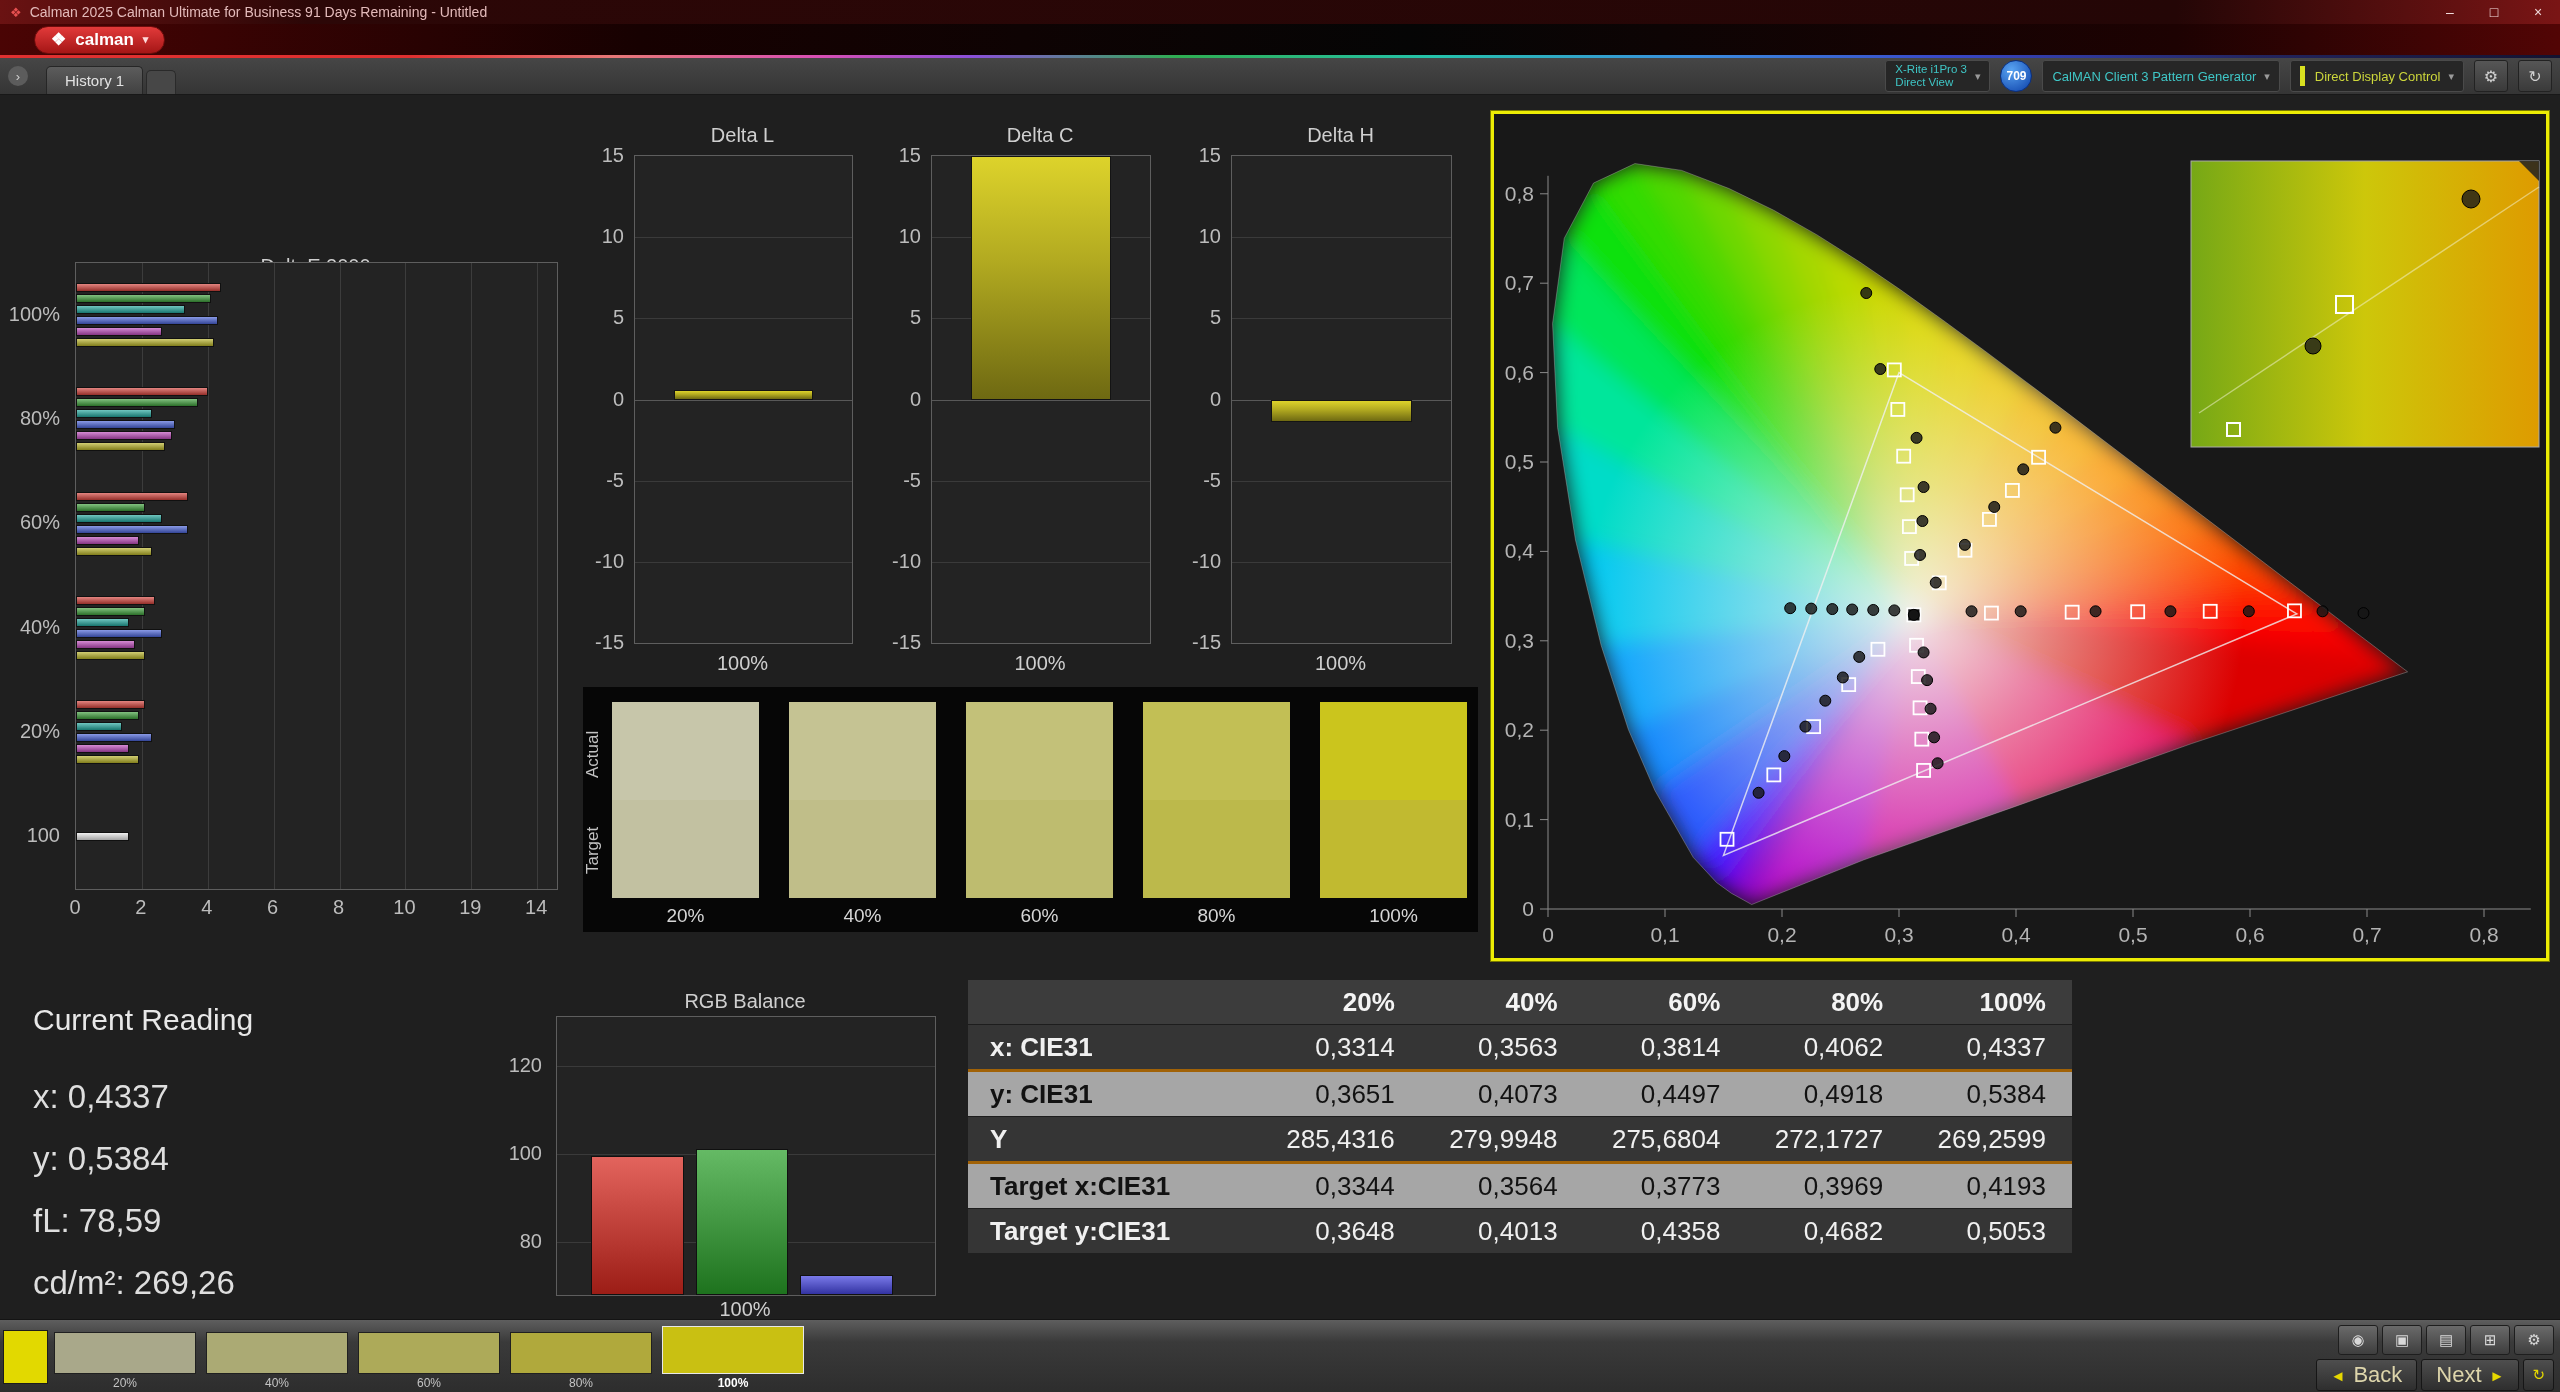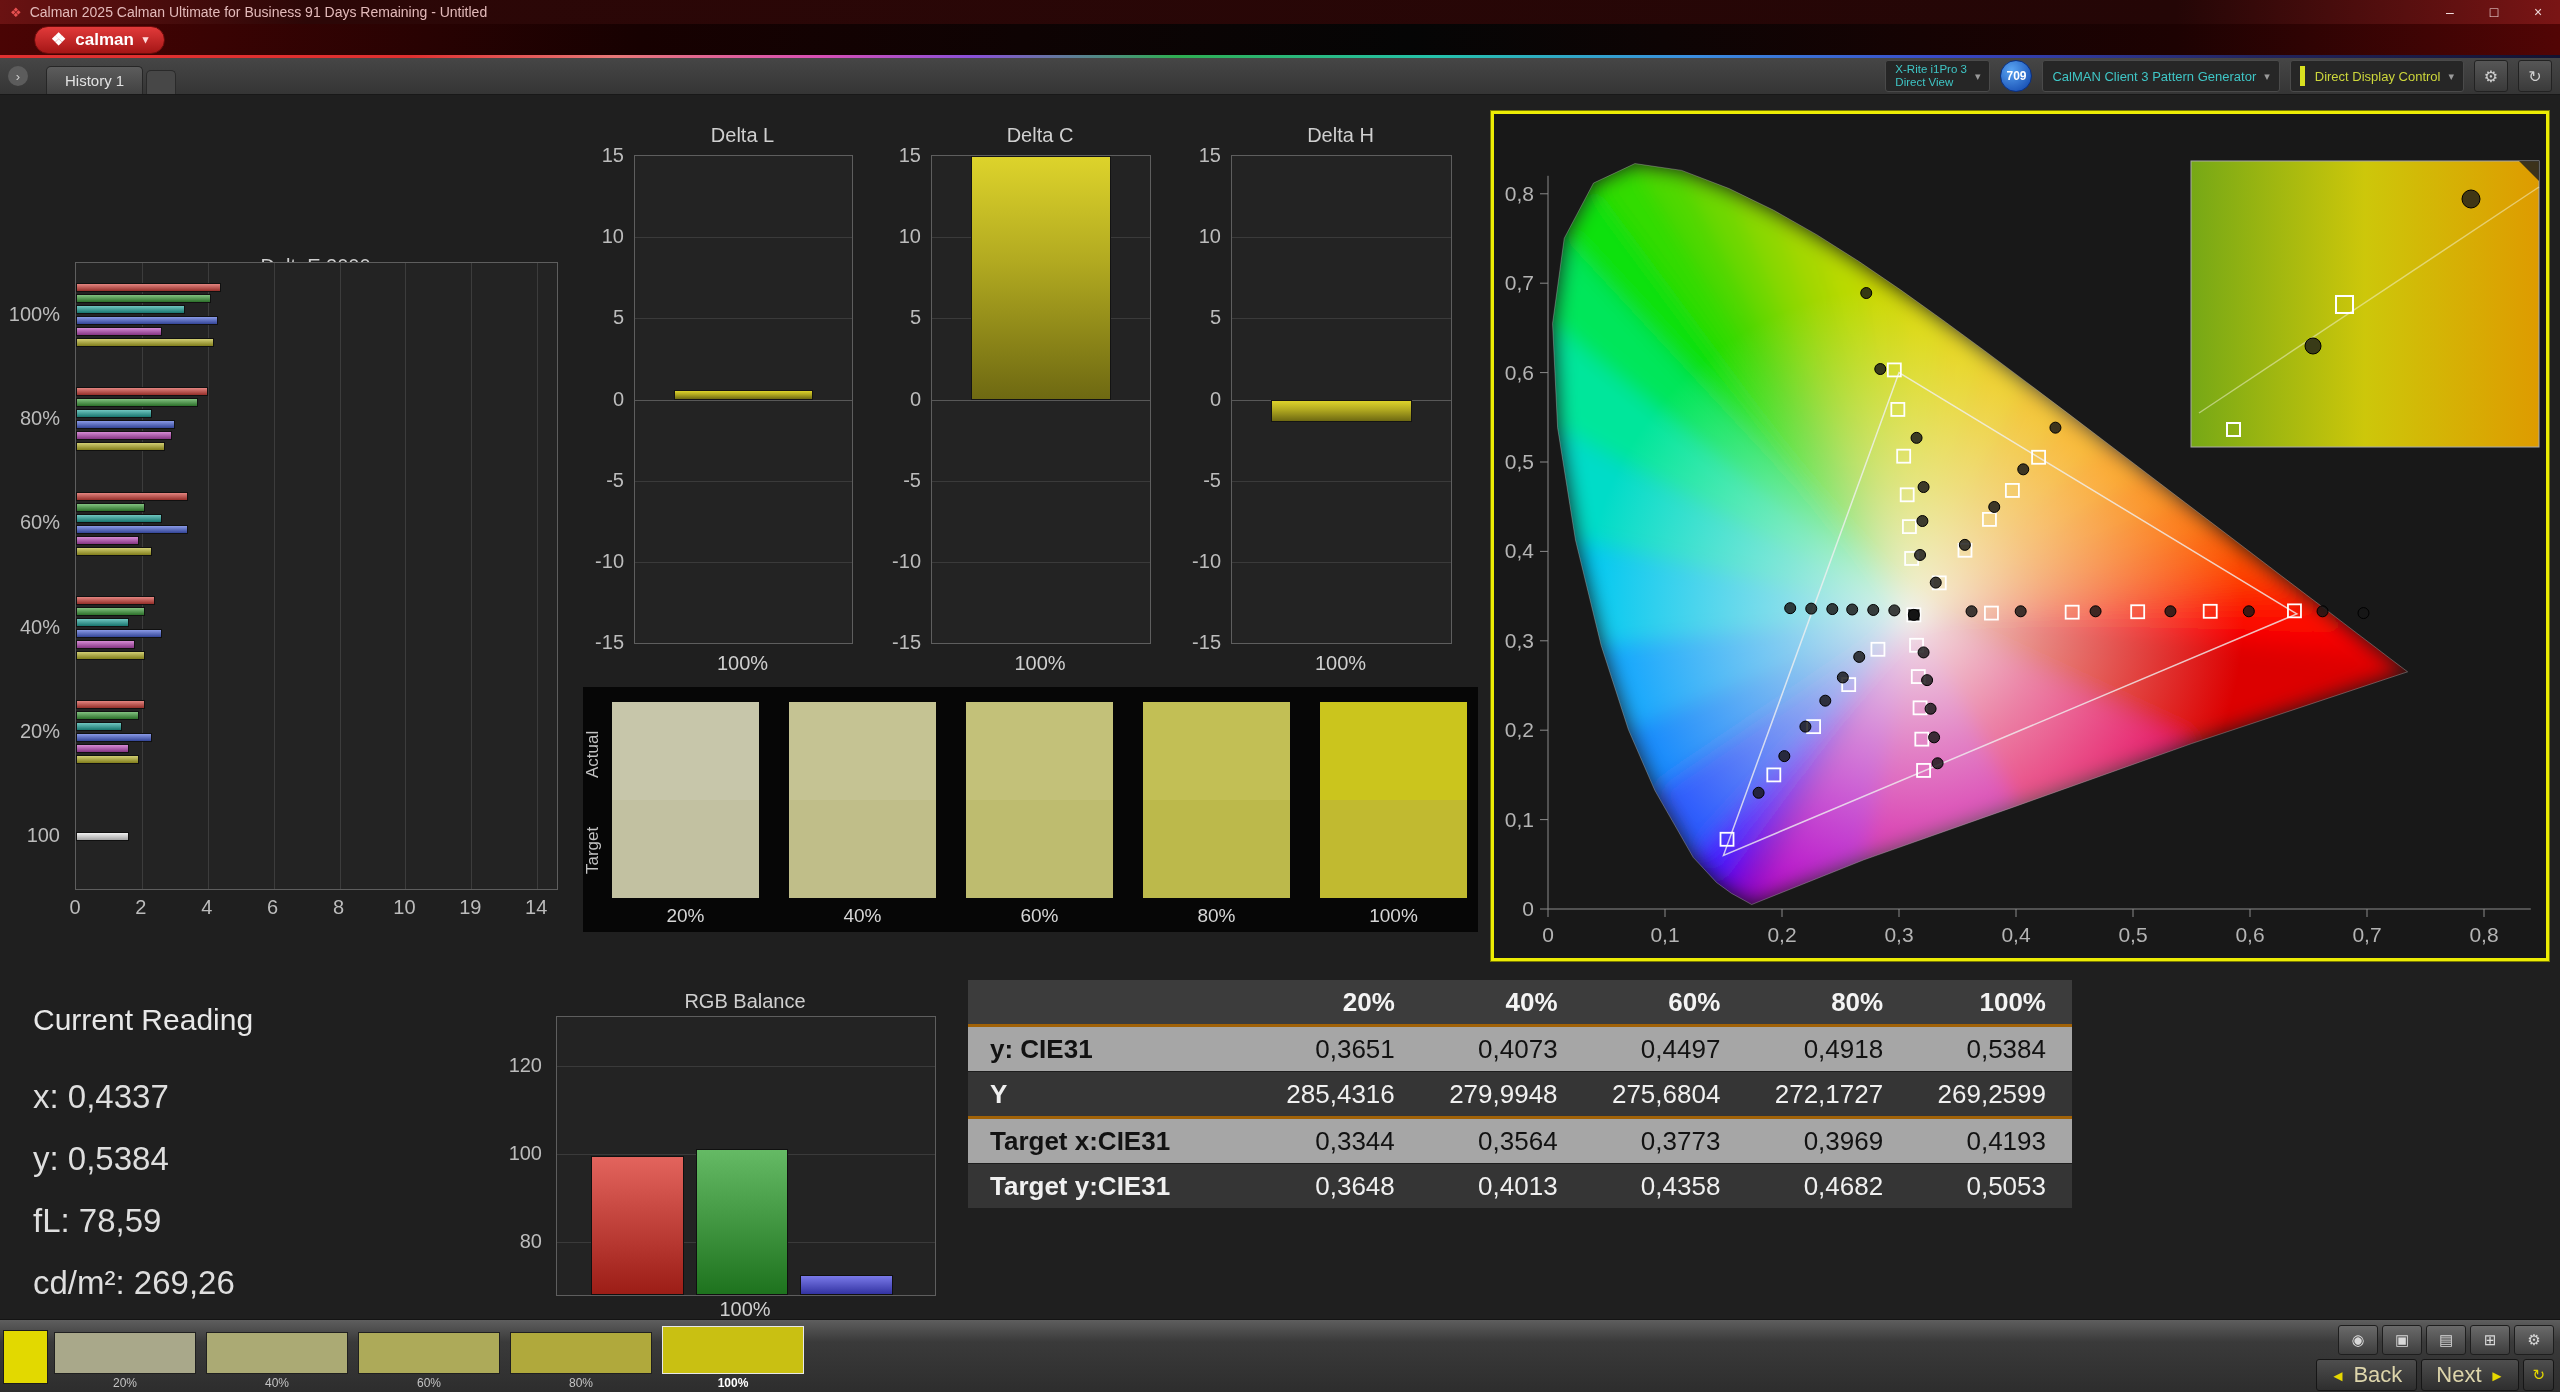--- a/index.html
+++ b/index.html
@@ -530,20 +530,28 @@
 
   <div class="mtable">
       <div class="trow thead">
         <div class="tcell tlabel"></div>
         <div class="tcell">20%</div>
         <div class="tcell">40%</div>
         <div class="tcell">60%</div>
         <div class="tcell">80%</div>
         <div class="tcell">100%</div>
       </div>
+      <div class="trow dark">
+        <div class="tcell tlabel">x: CIE31</div>
+        <div class="tcell">0,3314</div>
+        <div class="tcell">0,3563</div>
+        <div class="tcell">0,3814</div>
+        <div class="tcell">0,4062</div>
+        <div class="tcell">0,4337</div>
+      </div>
       <div class="trow light">
         <div class="tcell tlabel">y: CIE31</div>
         <div class="tcell">0,3651</div>
         <div class="tcell">0,4073</div>
         <div class="tcell">0,4497</div>
         <div class="tcell">0,4918</div>
         <div class="tcell">0,5384</div>
       </div>
       <div class="trow dark">
         <div class="tcell tlabel">Y</div>

